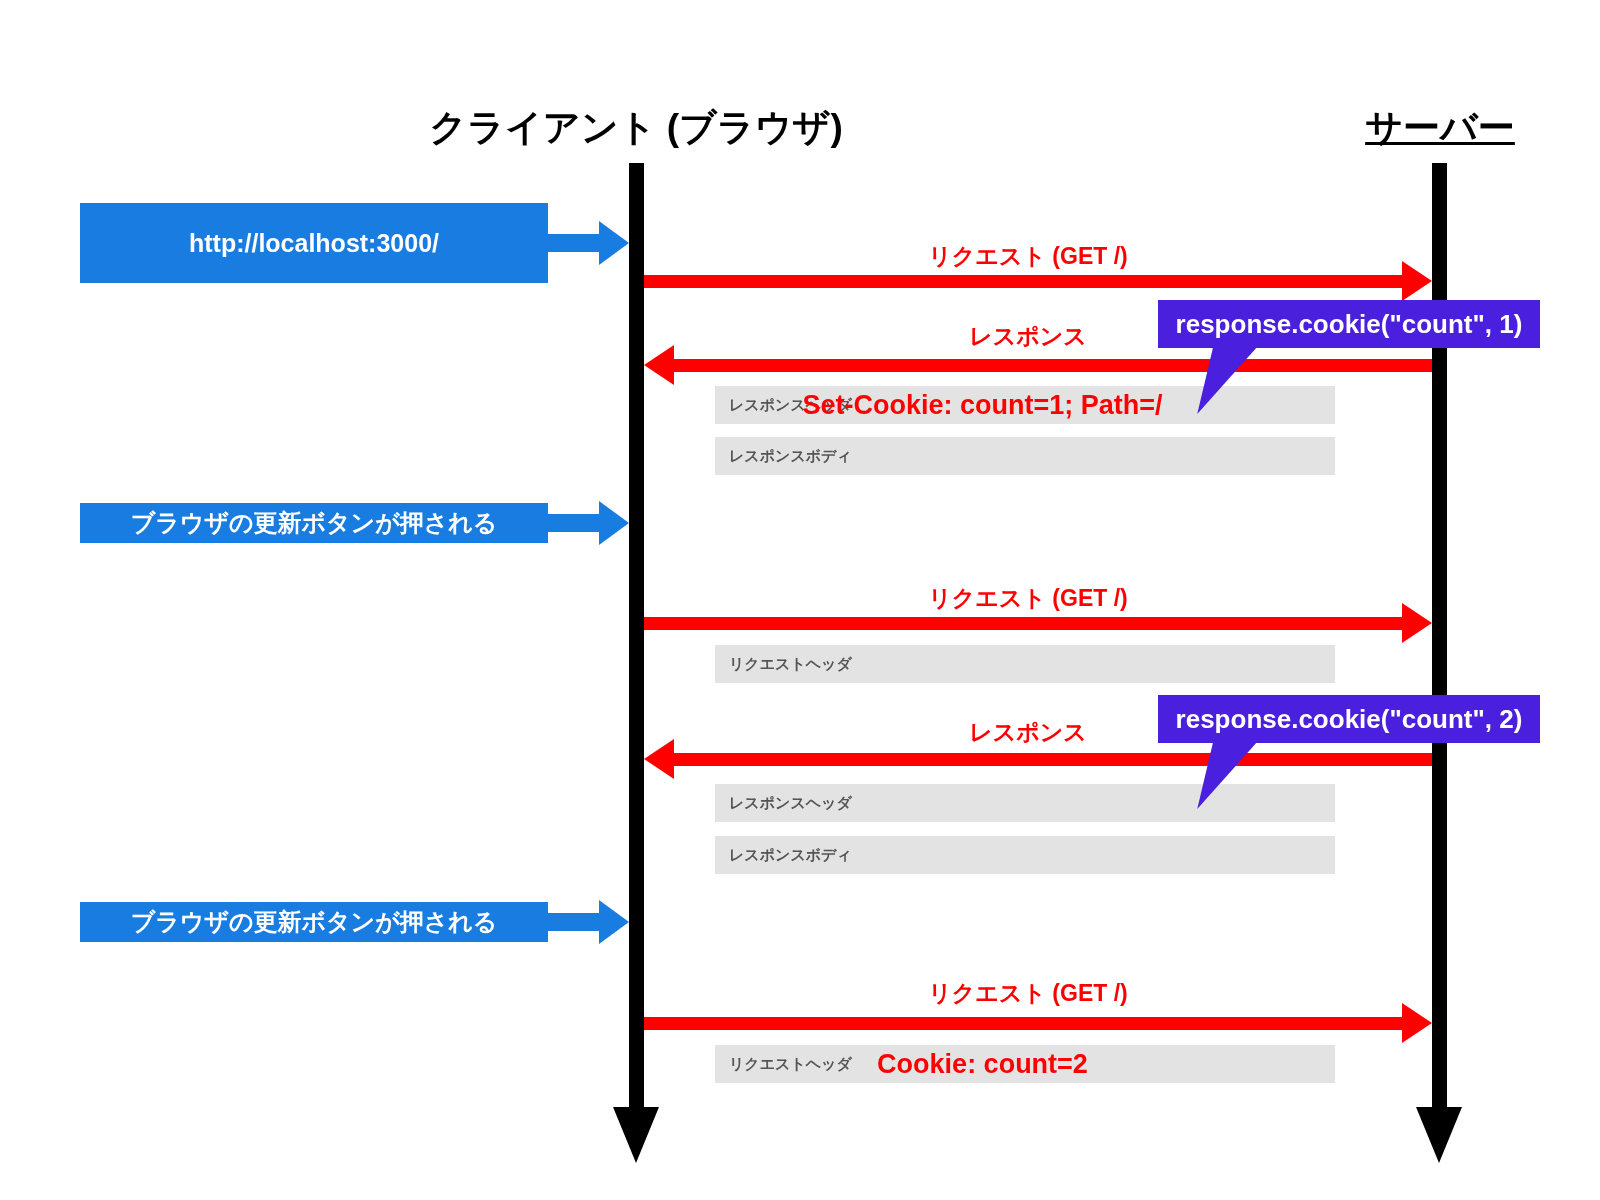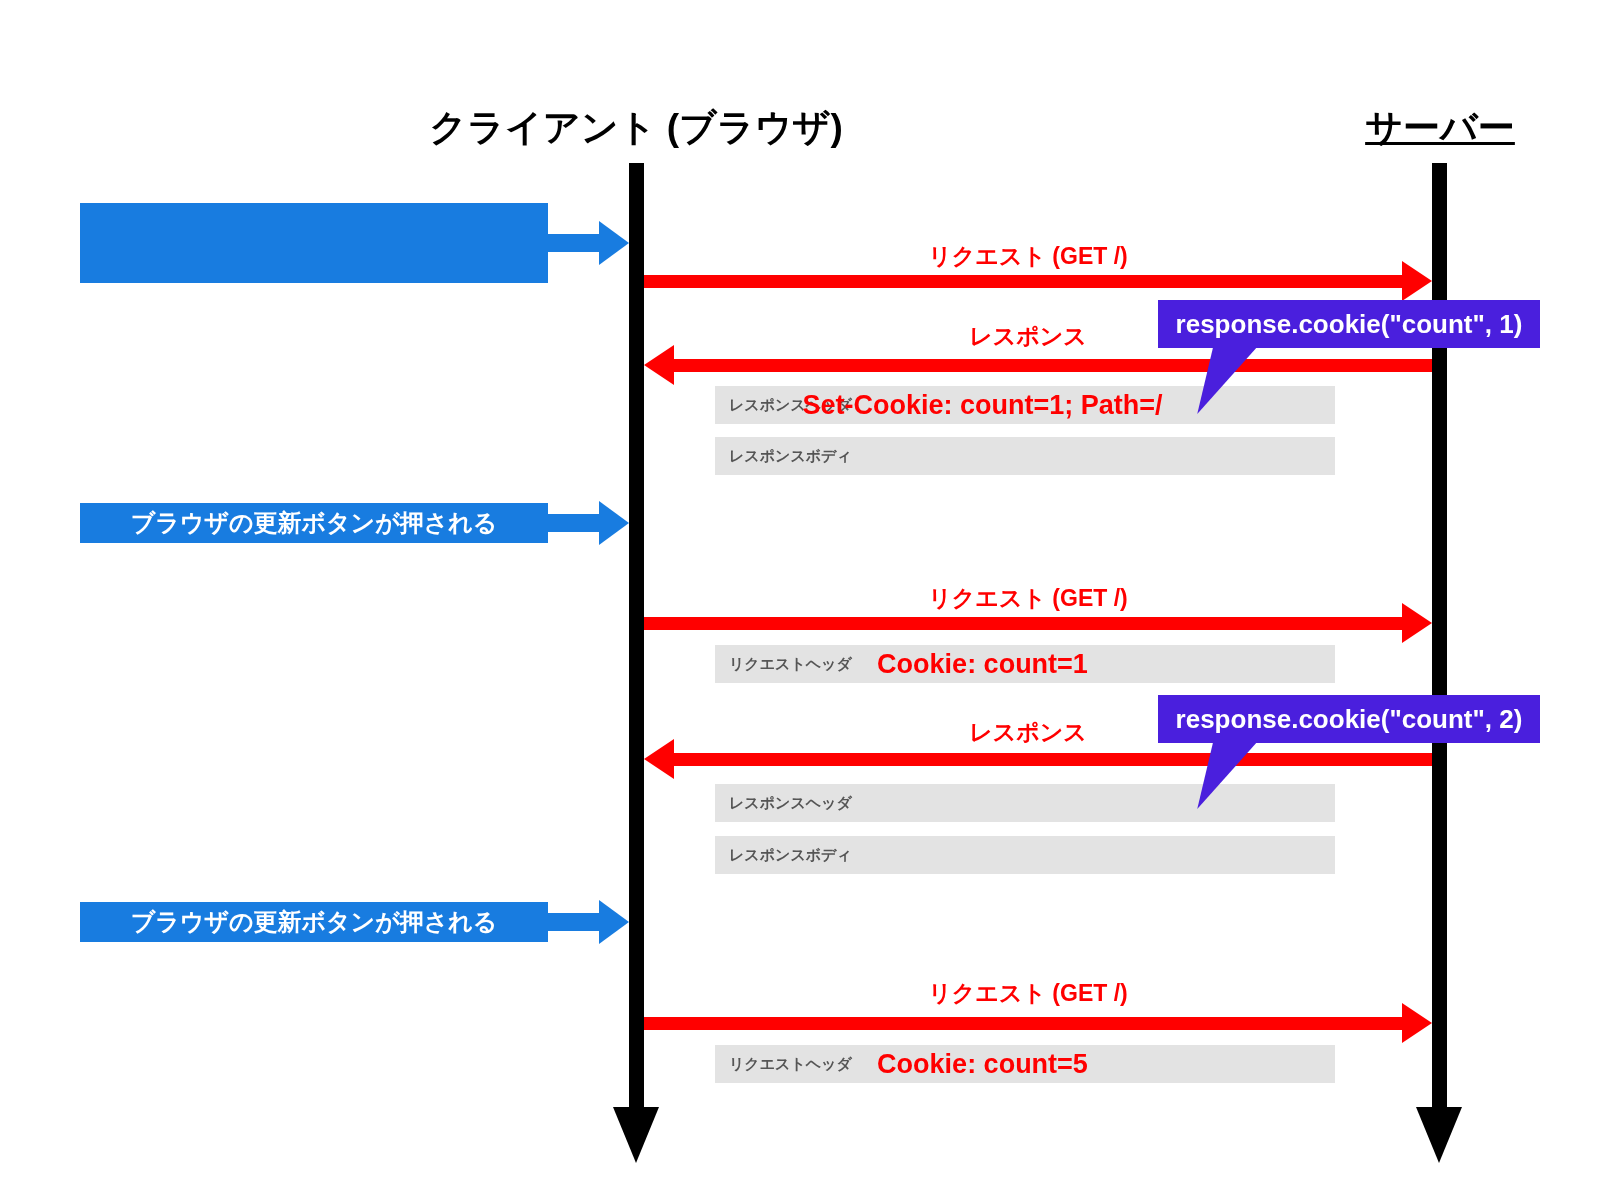--- a/index.html
+++ b/index.html
@@ -83,20 +83,21 @@
 
   <div class="actor-title t-client">クライアント (ブラウザ)</div>
   <div class="actor-title t-server">サーバー</div>
 
   <div class="lifeline ll-client"></div>
   <div class="lifeline ll-server"></div>
   <div class="lifeline-head lh-client"></div>
   <div class="lifeline-head lh-server"></div>
 
   <div class="ebox ebox1">
+    <div>http://localhost:3000/</div>
   </div>
   <div class="eshaft ea1s"></div>
   <div class="ehead ea1h"></div>
 
   <div class="ebox ebox2">
     <div>ブラウザの更新ボタンが押される</div>
   </div>
   <div class="eshaft ea2s"></div>
   <div class="ehead ea2h"></div>
 
@@ -138,26 +139,25 @@
 
   <div class="drow r1">
     <span class="drow-label">レスポンスヘッダ</span>
     <span class="drow-value">Set-Cookie: count=1; Path=/</span>
   </div>
   <div class="drow r2">
     <span class="drow-label">レスポンスボディ</span>
   </div>
   <div class="drow r3">
     <span class="drow-label">リクエストヘッダ</span>
-    <span class="drow-value">Cookie: count=1</span>
   </div>
   <div class="drow r4">
     <span class="drow-label">レスポンスヘッダ</span>
   </div>
   <div class="drow r5">
     <span class="drow-label">レスポンスボディ</span>
   </div>
   <div class="drow r6">
     <span class="drow-label">リクエストヘッダ</span>
-    <span class="drow-value">Cookie: count=5</span>
+    <span class="drow-value">Cookie: count=2</span>
   </div>
 
 </div>
 
 </body></html>

